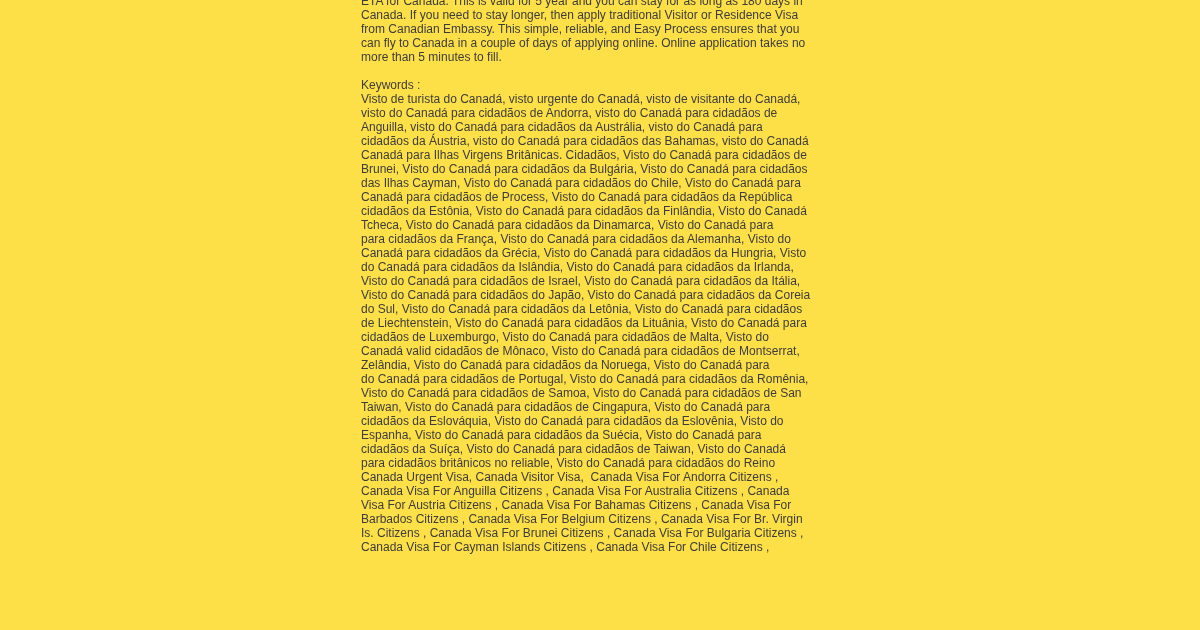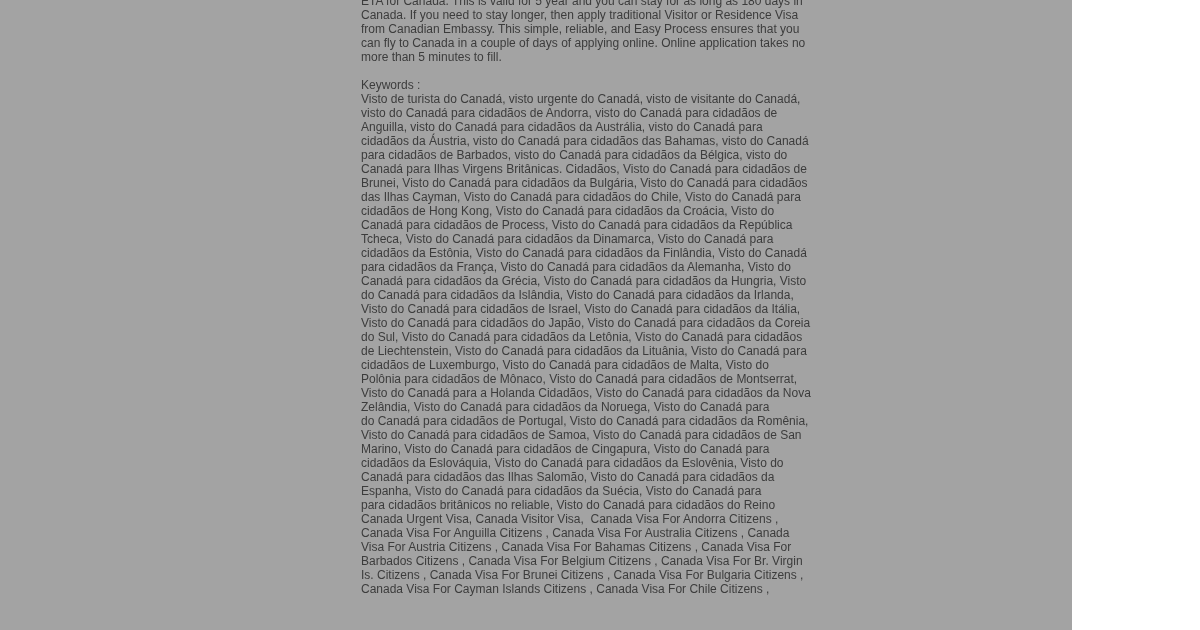--- a/index.html
+++ b/index.html
@@ -2,23 +2,23 @@
 <html><head>
 <meta charset="utf-8">
 <style>
   html, body {
     margin: 0;
     padding: 0;
     background: #ffffff;
   }
   .page {
     position: relative;
-    width: 1072px;
+    width: 1200px;
     height: 630px;
-    background: #a3a3a3;
+    background: #fde047;
     overflow: hidden;
     font-family: "Liberation Sans", sans-serif;
   }
   .text-column {
     position: absolute;
     left: 361px;
     top: -6px;
     width: 470px;
     font-size: 12px;
     line-height: 14px;
@@ -45,45 +45,42 @@
         <div class="ln">can fly to Canada in a couple of days of applying online. Online application takes no</div>
         <div class="ln">more than 5 minutes to fill.</div>
       </div>
     <div class="blank"></div>
     <div class="ln">Keywords :</div>
     <div>
         <div class="ln">Visto de turista do Canadá, visto urgente do Canadá, visto de visitante do Canadá,</div>
         <div class="ln">visto do Canadá para cidadãos de Andorra, visto do Canadá para cidadãos de</div>
         <div class="ln">Anguilla, visto do Canadá para cidadãos da Austrália, visto do Canadá para</div>
         <div class="ln">cidadãos da Áustria, visto do Canadá para cidadãos das Bahamas, visto do Canadá</div>
-        <div class="ln">para cidadãos de Barbados, visto do Canadá para cidadãos da Bélgica, visto do</div>
         <div class="ln">Canadá para Ilhas Virgens Britânicas. Cidadãos, Visto do Canadá para cidadãos de</div>
         <div class="ln">Brunei, Visto do Canadá para cidadãos da Bulgária, Visto do Canadá para cidadãos</div>
         <div class="ln">das Ilhas Cayman, Visto do Canadá para cidadãos do Chile, Visto do Canadá para</div>
-        <div class="ln">cidadãos de Hong Kong, Visto do Canadá para cidadãos da Croácia, Visto do</div>
         <div class="ln">Canadá para cidadãos de Process, Visto do Canadá para cidadãos da República</div>
+        <div class="ln">cidadãos da Estônia, Visto do Canadá para cidadãos da Finlândia, Visto do Canadá</div>
         <div class="ln">Tcheca, Visto do Canadá para cidadãos da Dinamarca, Visto do Canadá para</div>
-        <div class="ln">cidadãos da Estônia, Visto do Canadá para cidadãos da Finlândia, Visto do Canadá</div>
         <div class="ln">para cidadãos da França, Visto do Canadá para cidadãos da Alemanha, Visto do</div>
         <div class="ln">Canadá para cidadãos da Grécia, Visto do Canadá para cidadãos da Hungria, Visto</div>
         <div class="ln">do Canadá para cidadãos da Islândia, Visto do Canadá para cidadãos da Irlanda,</div>
         <div class="ln">Visto do Canadá para cidadãos de Israel, Visto do Canadá para cidadãos da Itália,</div>
         <div class="ln">Visto do Canadá para cidadãos do Japão, Visto do Canadá para cidadãos da Coreia</div>
         <div class="ln">do Sul, Visto do Canadá para cidadãos da Letônia, Visto do Canadá para cidadãos</div>
         <div class="ln">de Liechtenstein, Visto do Canadá para cidadãos da Lituânia, Visto do Canadá para</div>
         <div class="ln">cidadãos de Luxemburgo, Visto do Canadá para cidadãos de Malta, Visto do</div>
-        <div class="ln">Polônia para cidadãos de Mônaco, Visto do Canadá para cidadãos de Montserrat,</div>
-        <div class="ln">Visto do Canadá para a Holanda Cidadãos, Visto do Canadá para cidadãos da Nova</div>
+        <div class="ln">Canadá valid cidadãos de Mônaco, Visto do Canadá para cidadãos de Montserrat,</div>
         <div class="ln">Zelândia, Visto do Canadá para cidadãos da Noruega, Visto do Canadá para</div>
         <div class="ln">do Canadá para cidadãos de Portugal, Visto do Canadá para cidadãos da Romênia,</div>
         <div class="ln">Visto do Canadá para cidadãos de Samoa, Visto do Canadá para cidadãos de San</div>
-        <div class="ln">Marino, Visto do Canadá para cidadãos de Cingapura, Visto do Canadá para</div>
+        <div class="ln">Taiwan, Visto do Canadá para cidadãos de Cingapura, Visto do Canadá para</div>
         <div class="ln">cidadãos da Eslováquia, Visto do Canadá para cidadãos da Eslovênia, Visto do</div>
-        <div class="ln">Canadá para cidadãos das Ilhas Salomão, Visto do Canadá para cidadãos da</div>
         <div class="ln">Espanha, Visto do Canadá para cidadãos da Suécia, Visto do Canadá para</div>
+        <div class="ln">cidadãos da Suíça, Visto do Canadá para cidadãos de Taiwan, Visto do Canadá</div>
         <div class="ln">para cidadãos britânicos no reliable, Visto do Canadá para cidadãos do Reino</div>
         <div class="ln">Canada Urgent Visa, Canada Visitor Visa,  Canada Visa For Andorra Citizens ,</div>
         <div class="ln">Canada Visa For Anguilla Citizens , Canada Visa For Australia Citizens , Canada</div>
         <div class="ln">Visa For Austria Citizens , Canada Visa For Bahamas Citizens , Canada Visa For</div>
         <div class="ln">Barbados Citizens , Canada Visa For Belgium Citizens , Canada Visa For Br. Virgin</div>
         <div class="ln">Is. Citizens , Canada Visa For Brunei Citizens , Canada Visa For Bulgaria Citizens ,</div>
         <div class="ln">Canada Visa For Cayman Islands Citizens , Canada Visa For Chile Citizens ,</div>
       </div>
   </div>
 </div>

